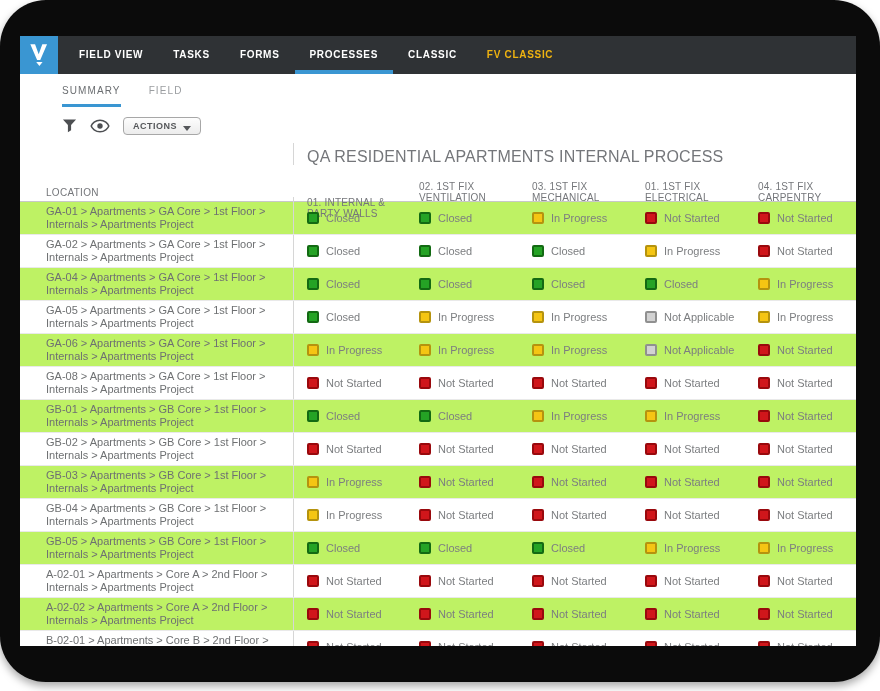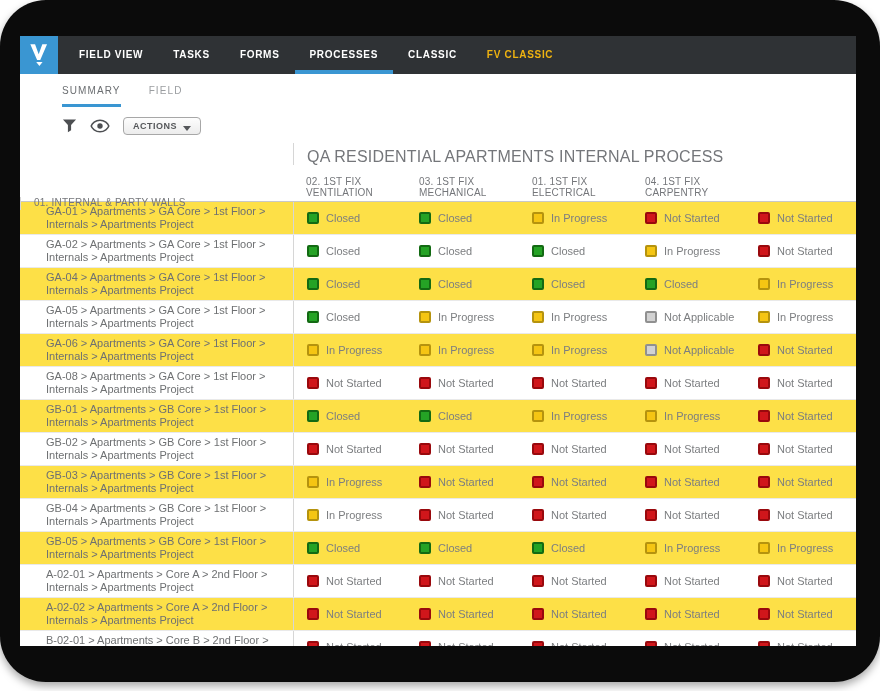--- a/index.html
+++ b/index.html
@@ -47,21 +47,21 @@
   .th-group { grid-column:2 / 7; border-left:1px solid #d6d6d6; padding:5px 6px 0 13px;
               font-size:16px; letter-spacing:.2px; color:#74767a; white-space:nowrap; overflow:hidden; }
   .th-col-row { height:36px; }
   .th-location { display:flex; align-items:center; padding:0 8px 2px 26px;
                  font-size:10px; letter-spacing:.3px; color:#74767a; }
   .th-col { display:flex; align-items:center; padding:0 6px 2px 13px;
             font-size:10px; letter-spacing:.2px; color:#74767a; line-height:11px; }
   .th-col.first { border-left:1px solid #d6d6d6;margin-top:32px; }
 
   .row { min-height:31.6px; border-bottom:1px solid #e9e9e9; }
-  .row.odd { background:#fde047; }
+  .row.odd { background:#bef264; }
   .loc-cell { display:flex; align-items:center; padding:3px 10px 3px 26px;
               font-size:11px; line-height:13px; color:#6e7072; }
   .cell { display:flex; align-items:center; padding-left:13px; }
   .cell.first { border-left:1px solid #d6d6d6; }
   .sq { width:12px; height:12px; border-radius:2px; border:2px solid; margin-right:7px; flex:none; }
   .cell-label { font-size:11px; color:#7c7e80; white-space:nowrap; }
 </style>
 </head>
 <body>
 
@@ -112,20 +112,21 @@
       </div>
     </div>
 
     <div class="table">
       <div class="thead">
         <div class="grid-row th-group-row">
           <div></div>
           <div class="th-group">QA RESIDENTIAL APARTMENTS INTERNAL PROCESS</div>
         </div>
         <div class="grid-row th-col-row">
+          <div class="th-location">LOCATION</div>
 
         <div class="th-col first">01. INTERNAL &amp; PARTY WALLS</div>
             <div class="th-col">02. 1ST FIX VENTILATION</div>
             <div class="th-col">03. 1ST FIX MECHANICAL</div>
             <div class="th-col">01. 1ST FIX ELECTRICAL</div>
             <div class="th-col">04. 1ST FIX CARPENTRY</div>
           </div>
       </div>
       <div class="tbody">
           <div class="grid-row row odd">

